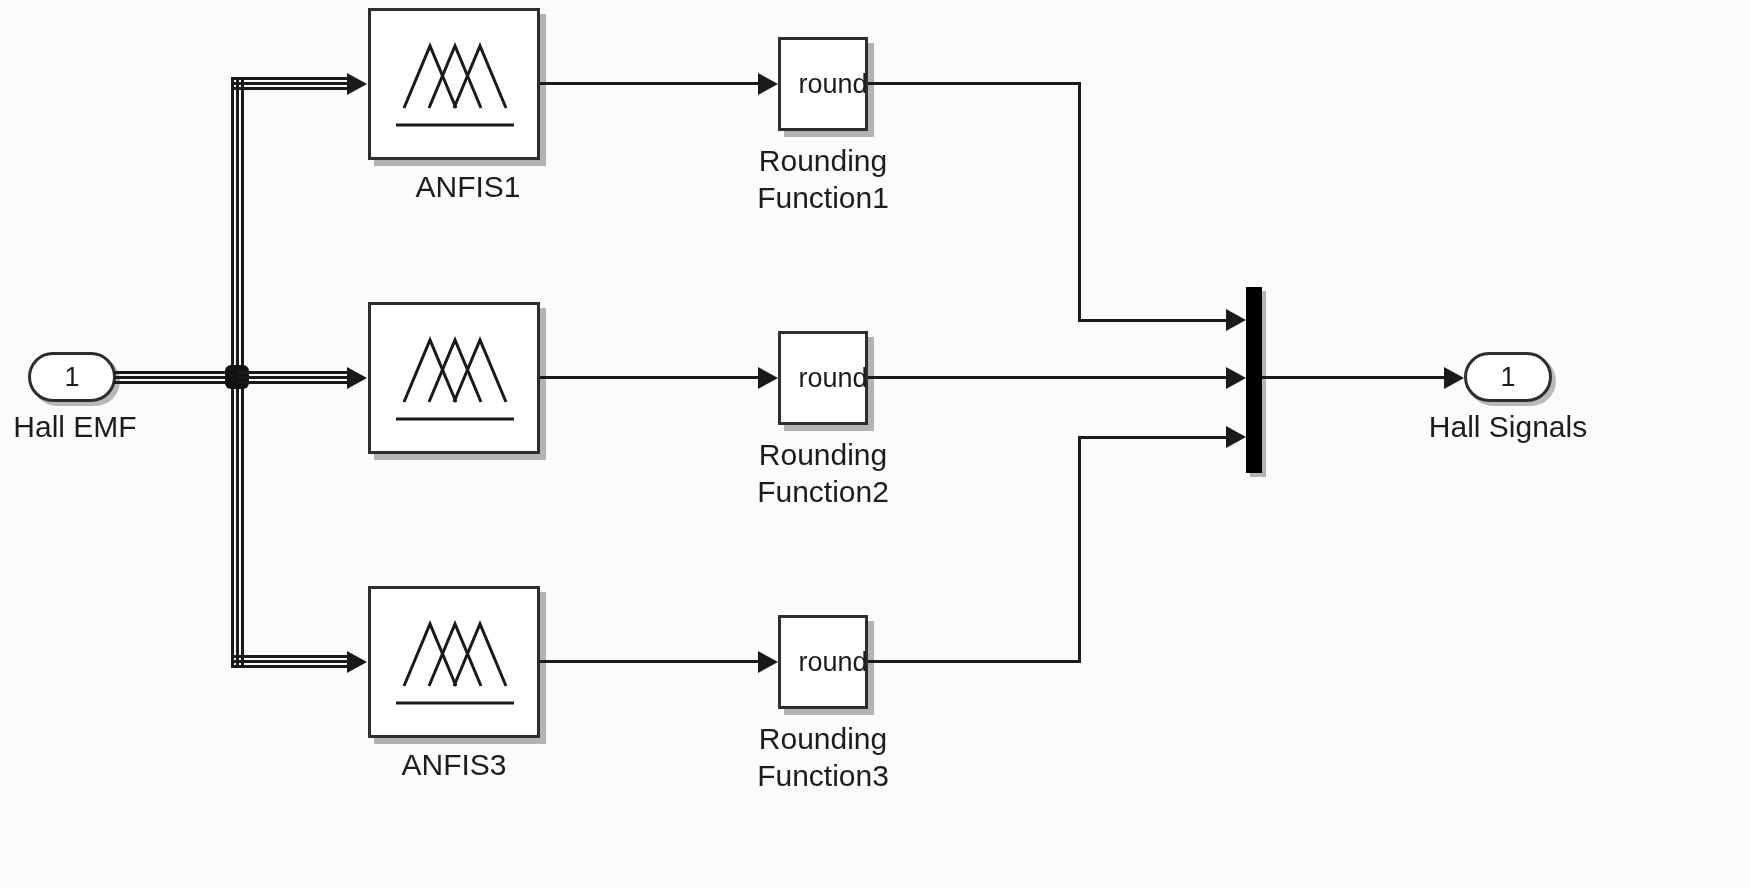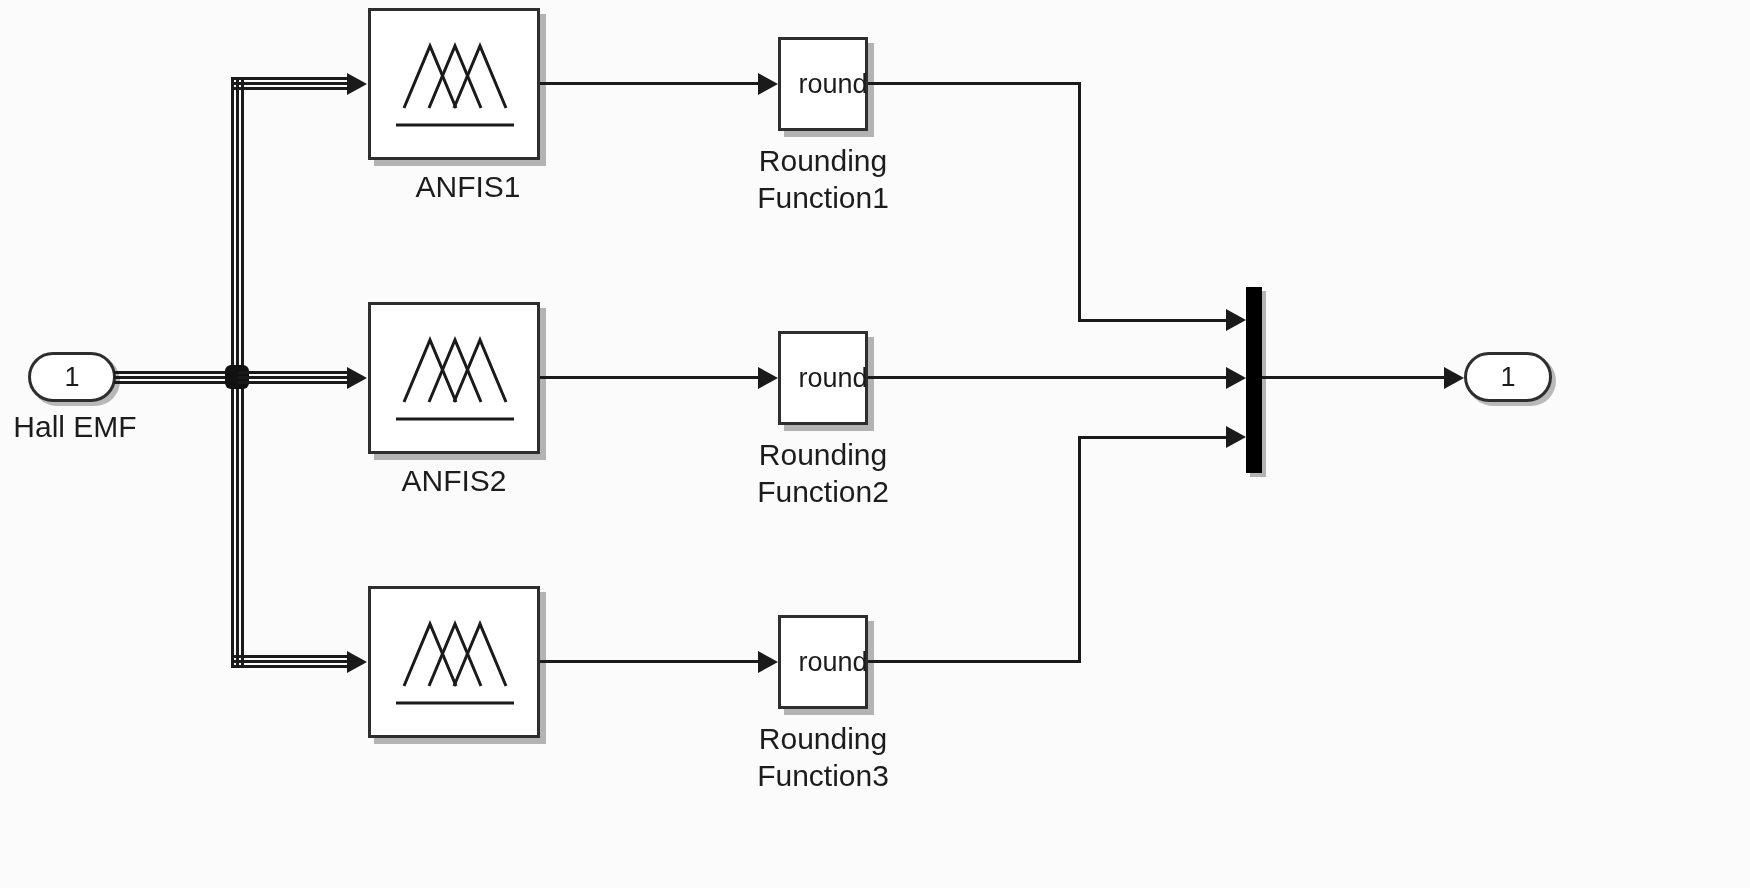--- a/index.html
+++ b/index.html
@@ -89,30 +89,30 @@
   <div class="lbl" style="left:368px;top:168px;width:200px">ANFIS1</div>
 
   <div class="block" style="left:368px;top:302px;width:172px;height:152px">
     <svg width="132" height="112" viewBox="0 0 132 112">
       <polyline points="16,80 42,18 68,80" fill="none" stroke="#1a1a1a" stroke-width="3"></polyline>
       <polyline points="41,80 67,18 93,80" fill="none" stroke="#1a1a1a" stroke-width="3"></polyline>
       <polyline points="66,80 92,18 118,80" fill="none" stroke="#1a1a1a" stroke-width="3"></polyline>
       <line x1="8" y1="97" x2="126" y2="97" stroke="#1a1a1a" stroke-width="3"></line>
     </svg>
   </div>
-  <div class="lbl" style="left:354px;top:462px;width:200px">ANFIS2</div>
 
   <div class="block" style="left:368px;top:586px;width:172px;height:152px">
     <svg width="132" height="112" viewBox="0 0 132 112">
       <polyline points="16,80 42,18 68,80" fill="none" stroke="#1a1a1a" stroke-width="3"></polyline>
       <polyline points="41,80 67,18 93,80" fill="none" stroke="#1a1a1a" stroke-width="3"></polyline>
       <polyline points="66,80 92,18 118,80" fill="none" stroke="#1a1a1a" stroke-width="3"></polyline>
       <line x1="8" y1="97" x2="126" y2="97" stroke="#1a1a1a" stroke-width="3"></line>
     </svg>
   </div>
+  <div class="lbl" style="left:354px;top:746px;width:200px">ANFIS3</div>
 
   <div class="hline" style="left:540px;top:82px;width:218px"></div>
   <div class="arr" style="left:758px;top:73px"></div>
 
   <div class="hline" style="left:540px;top:376px;width:218px"></div>
   <div class="arr" style="left:758px;top:367px"></div>
 
   <div class="hline" style="left:540px;top:660px;width:218px"></div>
   <div class="arr" style="left:758px;top:651px"></div>
 
@@ -148,14 +148,15 @@
   <div class="arr" style="left:1226px;top:426px"></div>
 
   <div class="mux" style="left:1246px;top:287px;width:16px;height:186px"></div>
 
   <div class="hline" style="left:1262px;top:376px;width:182px"></div>
   <div class="arr" style="left:1444px;top:367px"></div>
 
   <div class="oval" style="left:1464px;top:352px;width:88px;height:50px">
     <span>1</span>
   </div>
+  <div class="lbl" style="left:1398px;top:408px;width:220px">Hall Signals</div>
 
 </div>
 
 </body></html>

